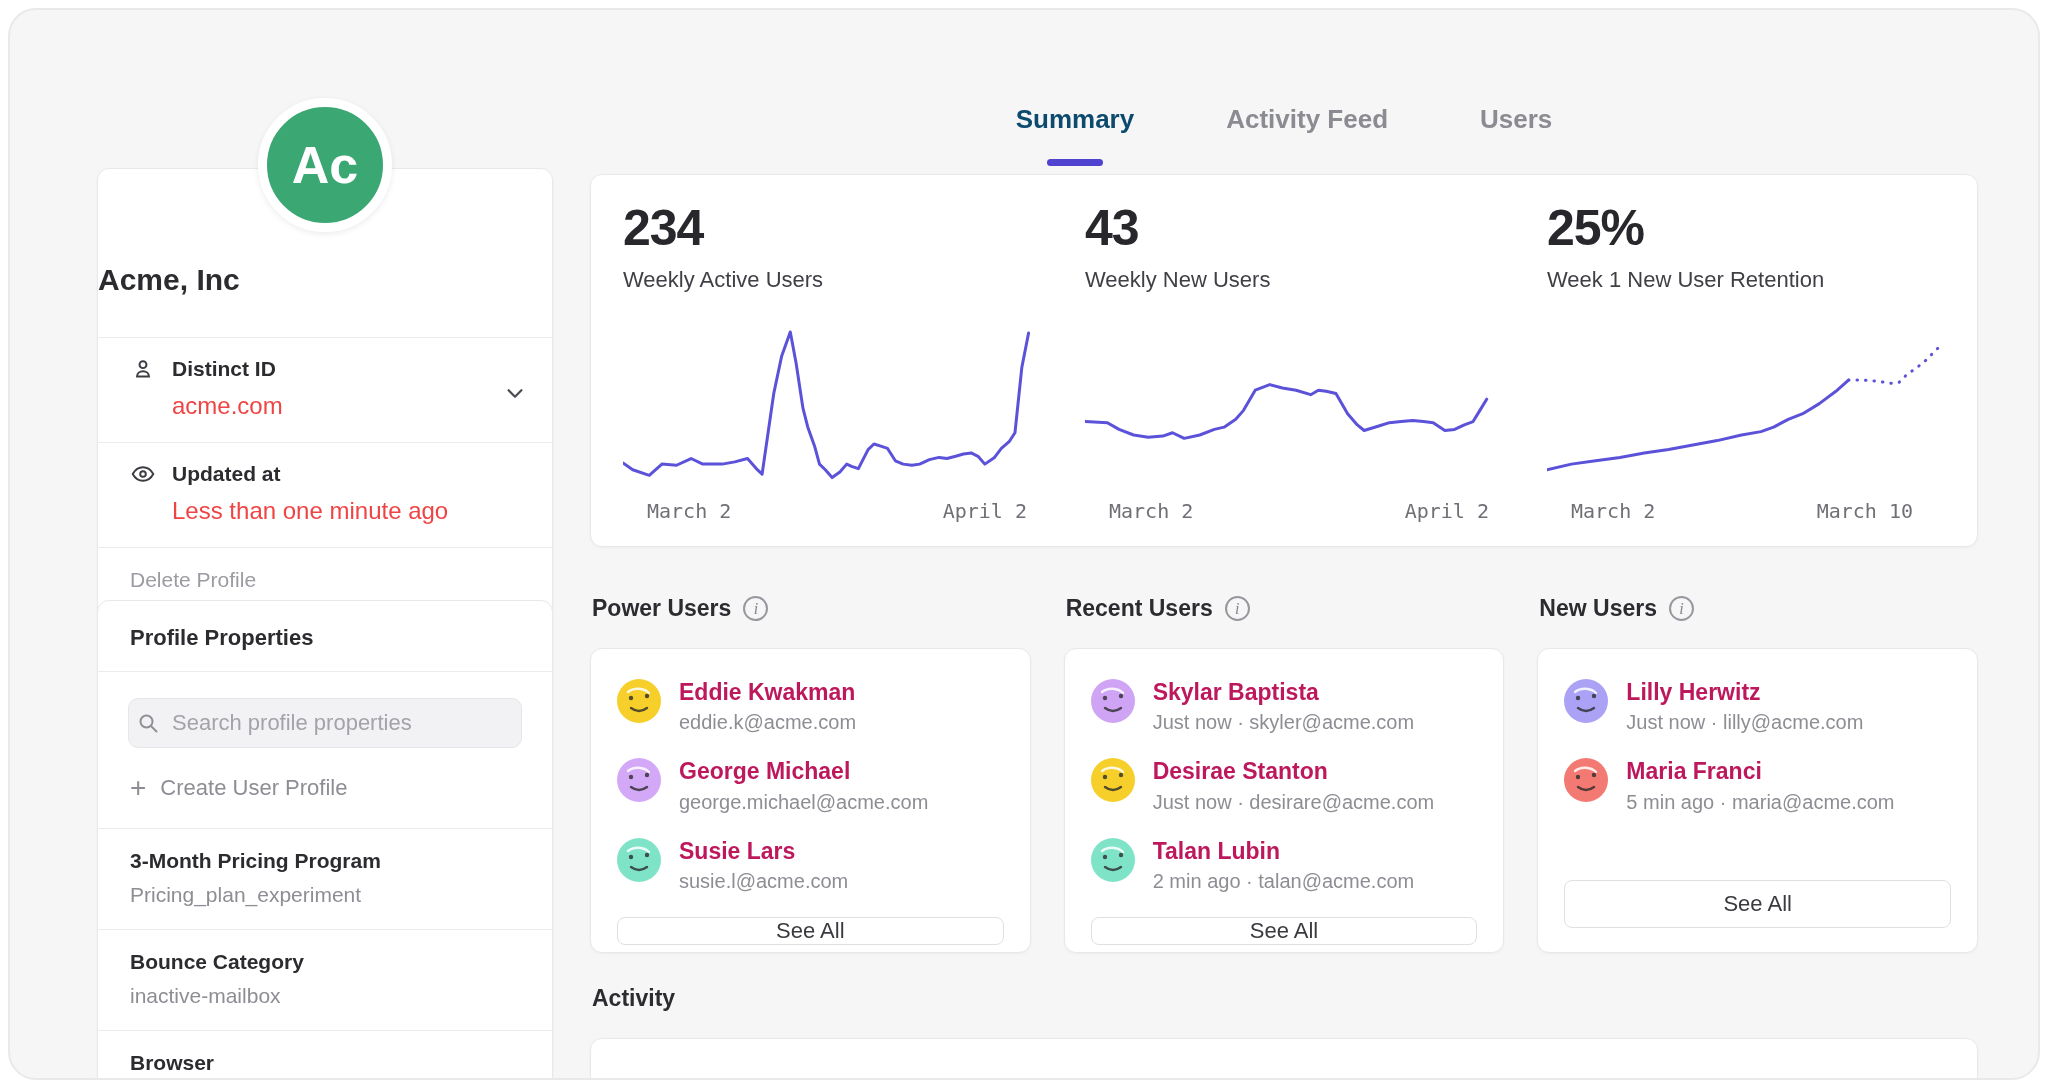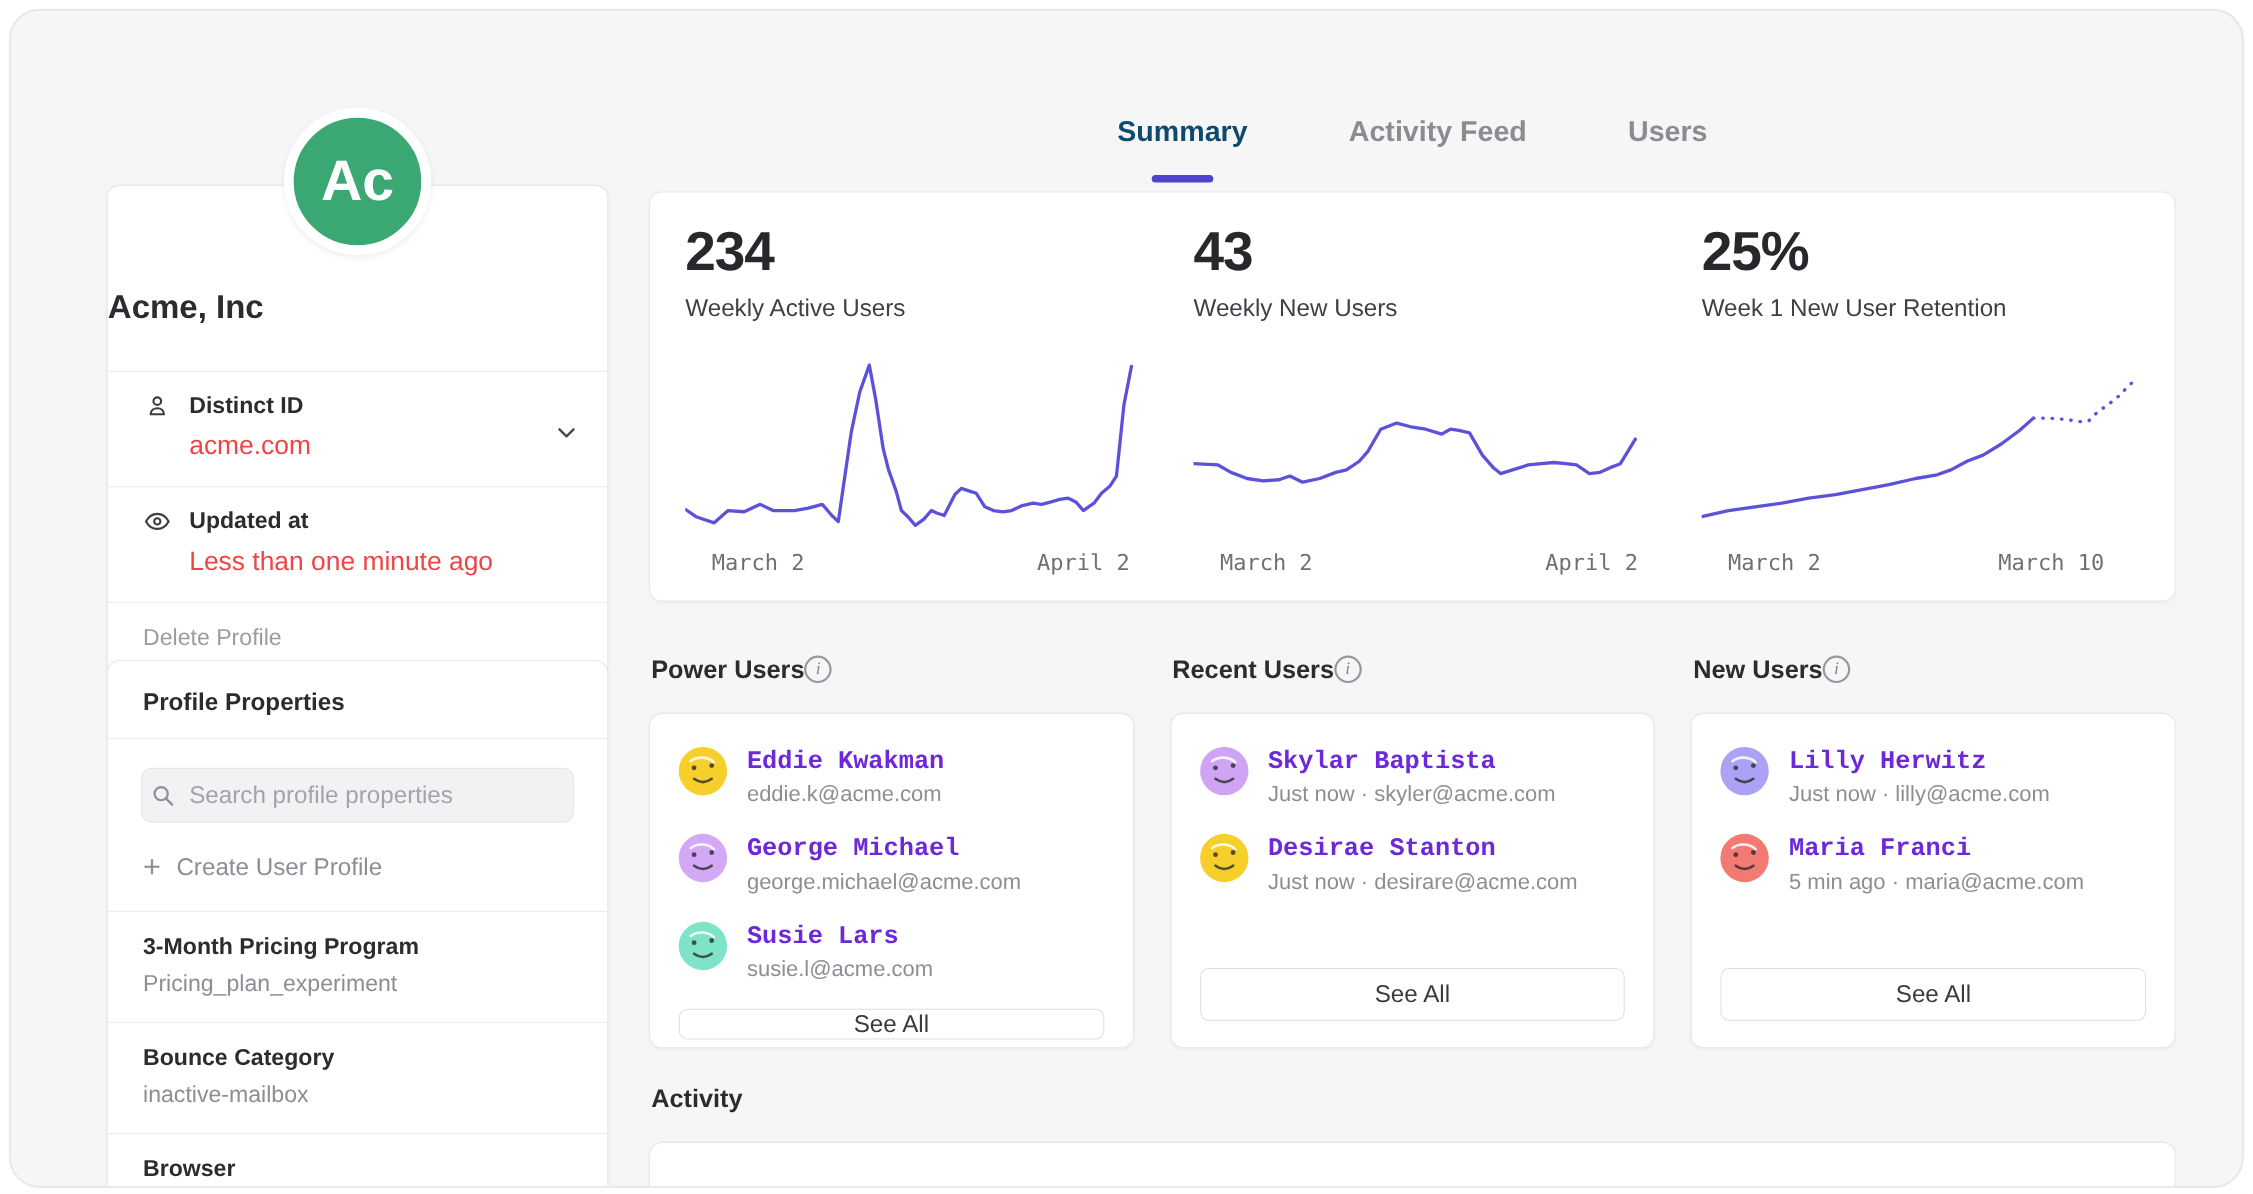--- a/index.html
+++ b/index.html
@@ -68,31 +68,31 @@
   .stat-col { flex:1 1 0; padding:24px 0 0 32px; display:flex; flex-direction:column; }
   .stat-value { font-size:50px; font-weight:bold; color:#28282c; letter-spacing:-1px; }
   .stat-label { font-size:22px; color:#3f3f45; margin-top:10px; }
   .stat-chart { width:95%; height:168px; margin-top:30px; }
   .tick-row { display:flex; justify-content:space-between; font-family:"DejaVu Sans Mono", monospace; font-size:20px; color:#6f6f76; padding:8px 26px 0 24px; }
   .tick-row.wide-right { padding-right:64px; }
 
   
   .sections { position:absolute; left:0; top:585px; width:1388px; display:flex; gap:33px; }
   .section { flex:1 1 0; }
-  .section-head { display:flex; align-items:center; margin:0 0 26px 2px; }
+  .section-head { display:flex; align-items:center; gap:12px; margin:0 0 26px 2px; }
   .section-title { font-size:23px; font-weight:bold; color:#2c2c30; }
   .info-icon {
     width:25px; height:25px; border:2px solid #97979e; border-radius:50%;
     color:#87878e; font-size:16px; font-family:"Liberation Serif", serif; font-style:italic;
     display:flex; align-items:center; justify-content:center; cursor:pointer;
   }
   .user-card { height:305px; padding:30px 26px 24px; display:flex; flex-direction:column; }
   .user-row { display:flex; align-items:flex-start; gap:18px; margin-bottom:24px; cursor:pointer; }
   .avatar-sm { width:44px; height:44px; border-radius:50%; flex:0 0 auto; }
-  .user-name { font-size:23px; font-weight:bold; color:#6d28d9; line-height:1.15;font-family:Liberation Mono, monospace; }
+  .user-name { font-size:23px; font-weight:bold; color:#be185d; line-height:1.15; }
   .user-sub { font-size:20px; color:#8d8d94; margin-top:6px; }
   .see-all {
     margin-top:auto; height:48px; background:#fff; border:1px solid #e0e0e4;
     border-radius:8px; font-size:22px; color:#3a3a40; cursor:pointer;
     display:flex; align-items:center; justify-content:center;
     font-family:"Liberation Sans", sans-serif;
   }
 
   
   .activity-title { position:absolute; left:2px; top:975px; font-size:23px; font-weight:bold; color:#2c2c30; }
@@ -299,20 +299,34 @@
                   <circle cx="14" cy="19" r="2.2" fill="#2b2b2b" opacity=".8"></circle>
                   <circle cx="30" cy="17" r="2.2" fill="#2b2b2b" opacity=".8"></circle>
                   <path d="M14 29 Q22 35 30 29" stroke="#2b2b2b" stroke-width="2.4" fill="none" stroke-linecap="round" opacity=".8"></path>
                 </svg>
               </div>
             <div>
               <div class="user-name">Desirae Stanton</div>
               <div class="user-sub">Just now · desirare@acme.com</div>
             </div>
           </div>
+          <div class="user-row">
+            <div class="avatar-sm" style="background-color: rgb(127, 227, 200);">
+                <svg class="face" viewBox="0 0 44 44">
+                  <path d="M11 13 C17 8 27 9 32 14" stroke="#ffffff" stroke-width="2.4" fill="none" stroke-linecap="round" opacity=".85"></path>
+                  <circle cx="14" cy="19" r="2.2" fill="#2b2b2b" opacity=".8"></circle>
+                  <circle cx="30" cy="17" r="2.2" fill="#2b2b2b" opacity=".8"></circle>
+                  <path d="M14 29 Q22 35 30 29" stroke="#2b2b2b" stroke-width="2.4" fill="none" stroke-linecap="round" opacity=".8"></path>
+                </svg>
+              </div>
+            <div>
+              <div class="user-name">Talan Lubin</div>
+              <div class="user-sub">2 min ago · talan@acme.com</div>
+            </div>
+          </div>
           <button class="see-all">See All</button>
         </div>
       </div>
 
       <div class="section">
         <div class="section-head">
           <span class="section-title">New Users</span>
           <span class="info-icon">i</span>
         </div>
         <div class="card user-card">

